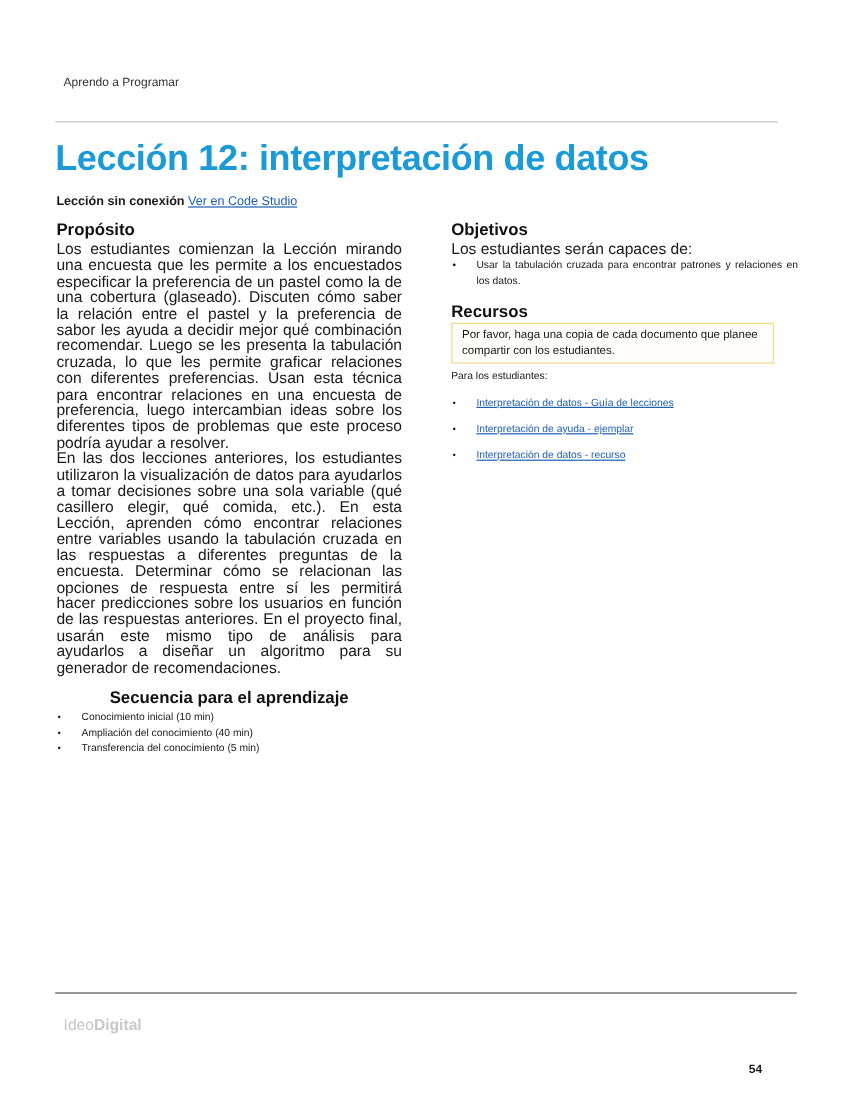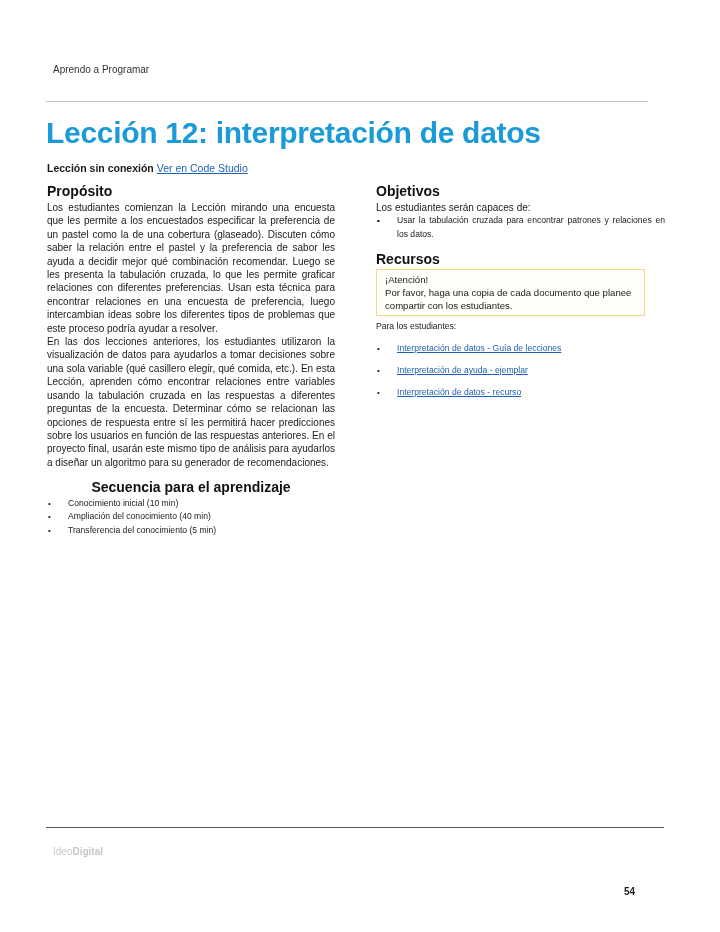--- a/index.html
+++ b/index.html
@@ -60,21 +60,21 @@
     .col-left { left: 47px; width: 288px; }
     .col-right { left: 376px; width: 289px; }
     h2 {
       margin: 0 0 2px 0;
       font-size: 14px;
       font-weight: bold;
       color: #111;
     }
     p.body {
       margin: 0;
-      font-size: 10px;
+      font-size: 13px;
       line-height: 13.4px;
       text-align: justify;
       color: #1a1a1a;
     }
     ul.bullets {
       list-style: none;
       margin: 0;
       padding: 0;
     }
     ul.bullets li {
@@ -130,21 +130,21 @@
       left: 46px;
       top: 827px;
       width: 618px;
       height: 1px;
       background: #555;
     }
     .footer-brand {
       position: absolute;
       left: 53px;
       top: 846px;
-      font-size: 10px;
+      font-size: 13px;
       color: #c8c8c8;
     }
     .footer-brand .strong { font-weight: bold; }
     .page-number {
       position: absolute;
       left: 624px;
       top: 846px;
       font-size: 10px;
       font-weight: bold;
       color: #222;
@@ -194,21 +194,20 @@
       <span class="dot">•</span>
     </li>
     <li>
       <span class="dot">•</span>
       <span>Usar la tabulación cruzada para encontrar patrones y relaciones en los datos.</span>
     </li>
   </ul>
 
   <h2 class="rec-title">Recursos</h2>
   <div class="attention-box">
-    <div>¡Atención!</div>
     <div>Por favor, haga una copia de cada documento que planee compartir con los estudiantes.</div>
   </div>
   <div class="para-students">Para los estudiantes:</div>
   <ul class="links">
     <li>
       <span class="dot">•</span>
       <a class="link" href="#">Interpretación de datos - Guía de lecciones</a>
     </li>
     <li>
       <span class="dot">•</span>

